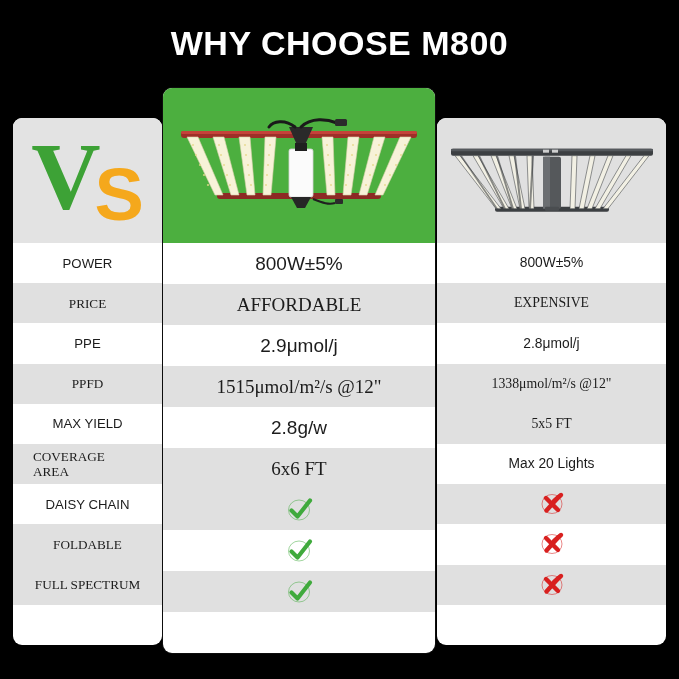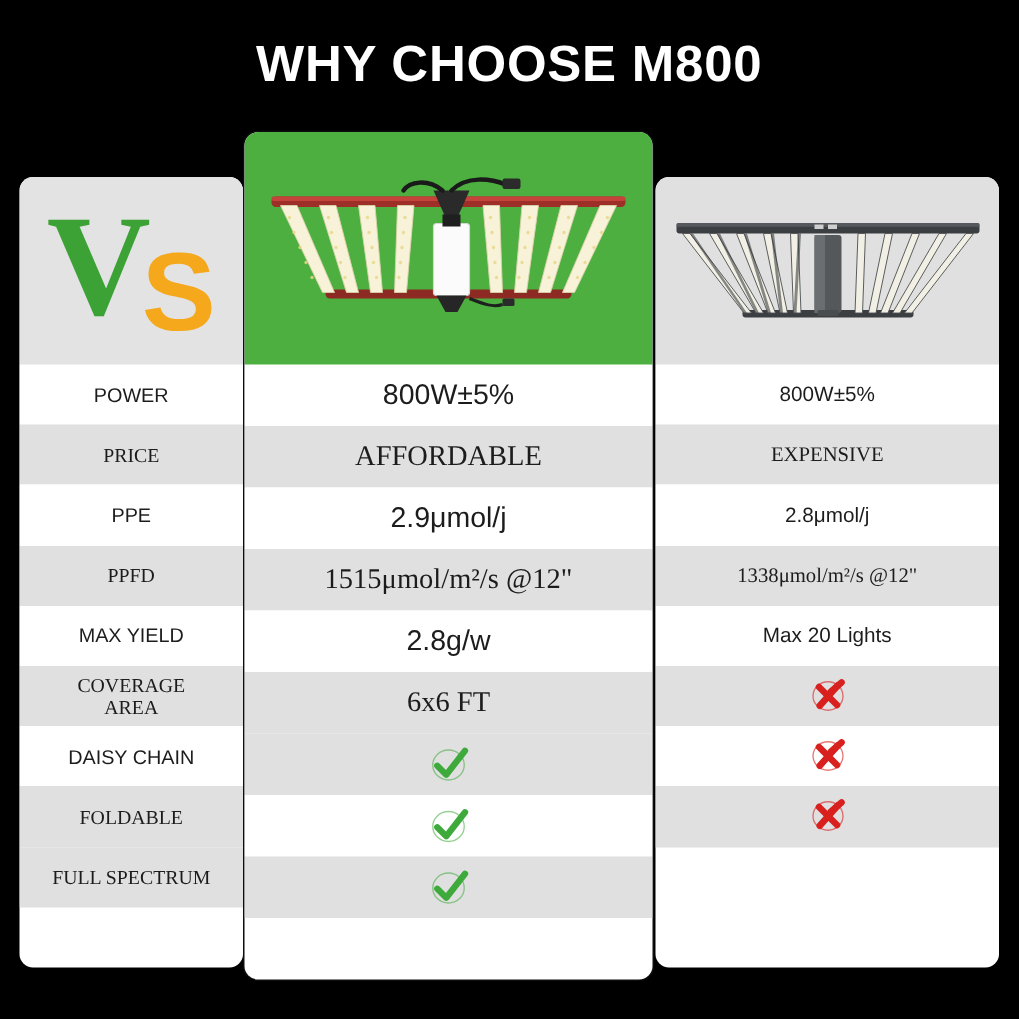--- a/index.html
+++ b/index.html
@@ -94,21 +94,20 @@
     width: 206px; height: 84px;
   }
 
   
   .rows { width: 100%; }
   .row {
     box-sizing: border-box;
     display: flex;
     align-items: center;
     justify-content: center;
-    text-align: center;
     color: #1c1c1c;
     padding: 0 20px;
     overflow: hidden;
   }
   .row.odd  { background: #ffffff; }
   .row.even { background: #e0e0e0; font-family: Liberation Serif, serif; }
 
   .col-left  .row { height: 40.2px; font-size: 13.2px; }
   .col-mid   .row { height: 41.0px; font-size: 19px; }
   .col-right .row { height: 40.2px; font-size: 13.8px; }
@@ -327,20 +326,23 @@
         </div>
         <div class="row even">
           <span class="cell-txt">EXPENSIVE</span>
         </div>
         <div class="row odd">
           <span class="cell-txt">2.8μmol/j</span>
         </div>
         <div class="row even">
           <span class="cell-txt">1338μmol/m²/s @12"</span>
         </div>
+        <div class="row even">
+          <span class="cell-txt">5x5 FT</span>
+        </div>
         <div class="row odd">
           <span class="cell-txt">Max 20 Lights</span>
         </div>
         <div class="row even">
           <svg class="mark" viewBox="0 0 34 30">
             <ellipse cx="17" cy="15" rx="10" ry="9.5" fill="none" stroke="#d8201f" stroke-width="0.9" opacity="0.6"></ellipse>
             <path d="M11 9 L23 21" stroke="#d8201f" stroke-width="4.4" stroke-linecap="round"></path>
             <path d="M23.5 8 L11.5 21.5" stroke="#d8201f" stroke-width="4.4" stroke-linecap="round"></path>
             <path d="M26 6 L19 12" stroke="#d8201f" stroke-width="4.4" stroke-linecap="round"></path>
           </svg>

